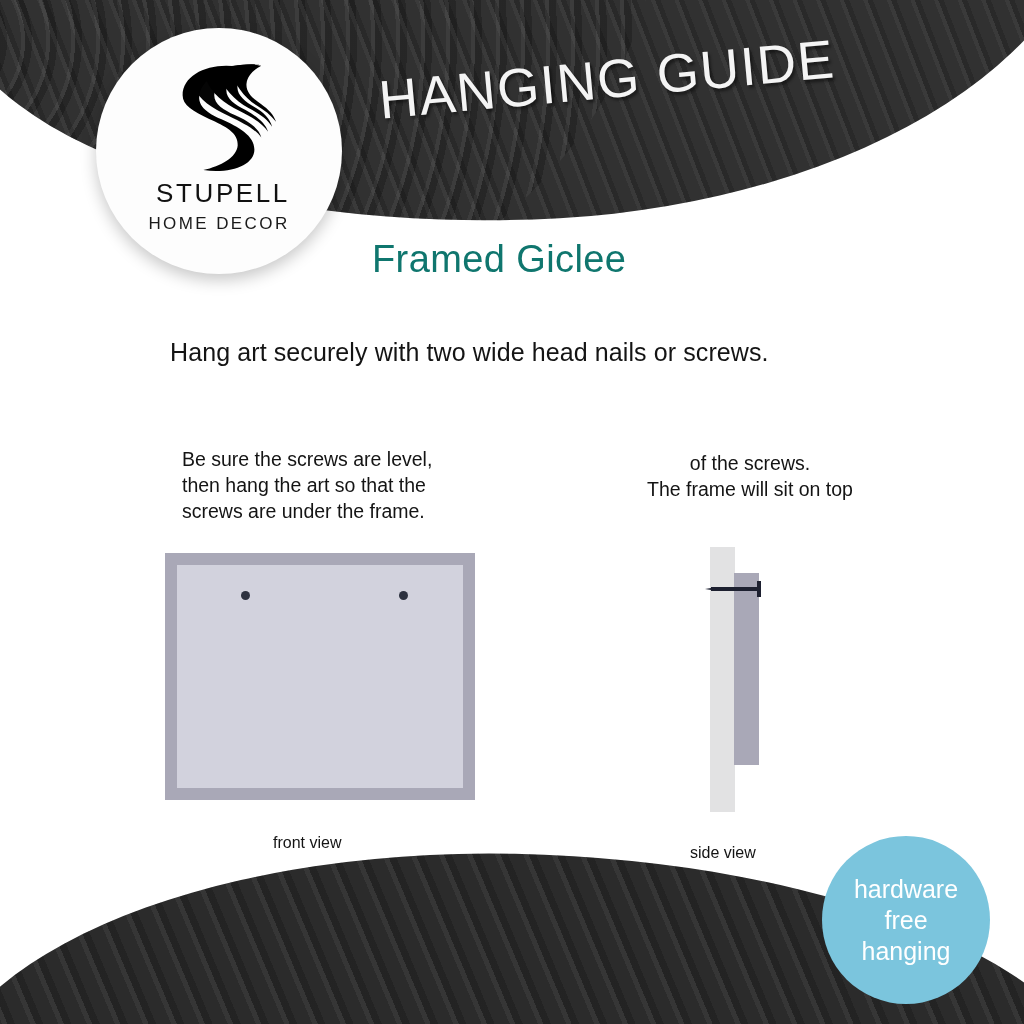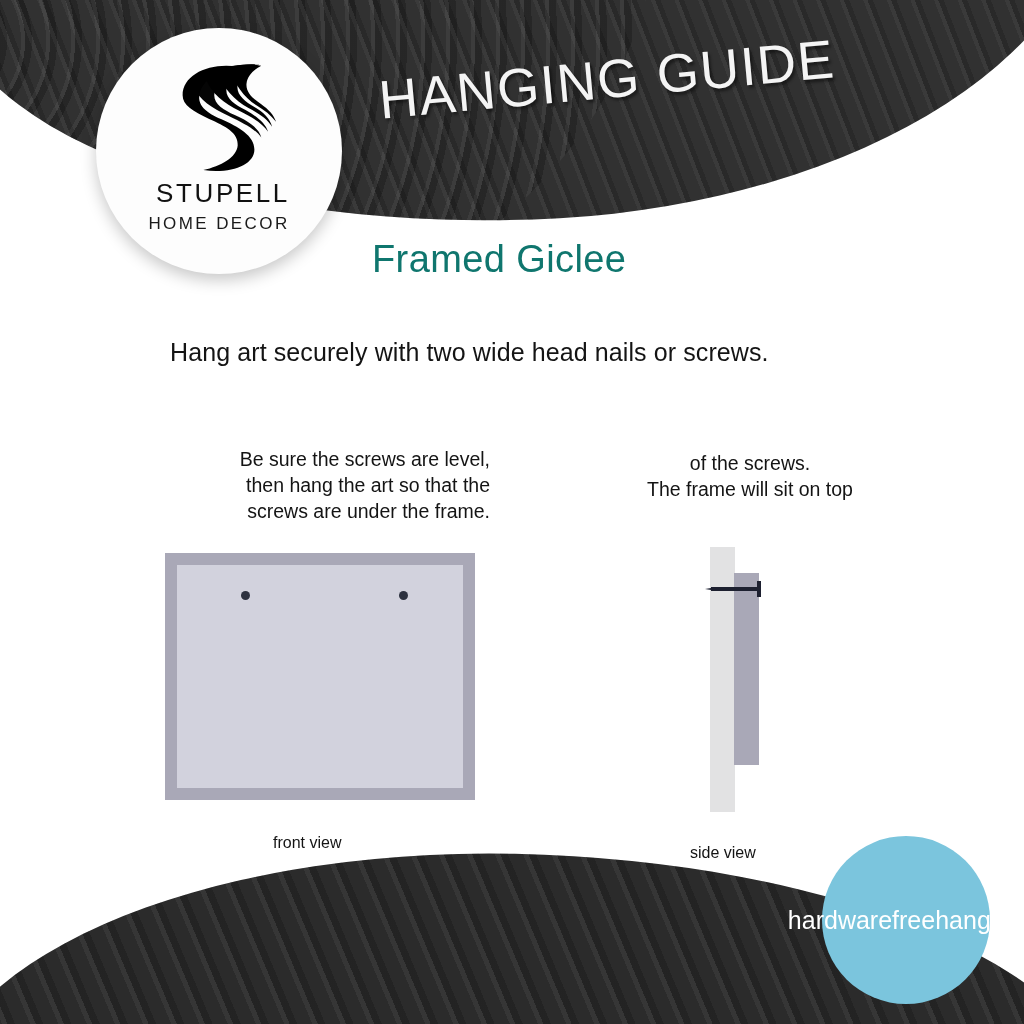--- a/index.html
+++ b/index.html
@@ -192,21 +192,21 @@
   }
 
   
   .caption {
     position: absolute;
     color: #141414;
     font-size: 19.5px;
     line-height: 26px;
     font-weight: 500;
   }
-  .caption-left  { left: 190px; top: 446px; width: 300px; text-align: right; }
+  .caption-left  { left: 182px; top: 446px; width: 300px; text-align: left; }
   .caption-right { left: 600px; top: 450px; width: 300px; text-align: center; }
   .caption div { white-space: nowrap; }
   .caption-right div { white-space: nowrap; }
 
   
   .front-view {
     position: absolute;
     left: 165px;
     top: 553px;
     width: 310px;
@@ -296,21 +296,21 @@
   
   .hw-badge {
     position: absolute;
     left: 822px;
     top: 836px;
     width: 168px;
     height: 168px;
     border-radius: 50%;
     background: #7bc5dd;
     display: flex;
-    flex-direction: row;
+    flex-direction: column;
     align-items: center;
     justify-content: center;
     color: #ffffff;
     font-size: 25px;
     line-height: 31px;
     font-weight: 400;
     text-align: center;
   }
 </style>
 </head>

